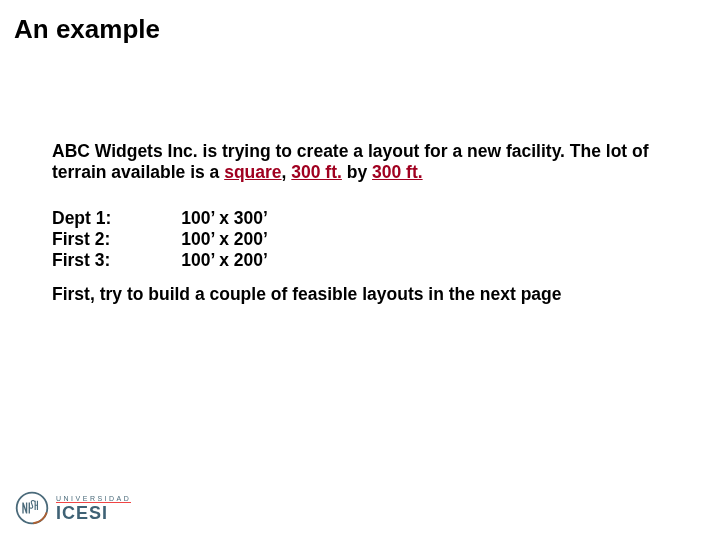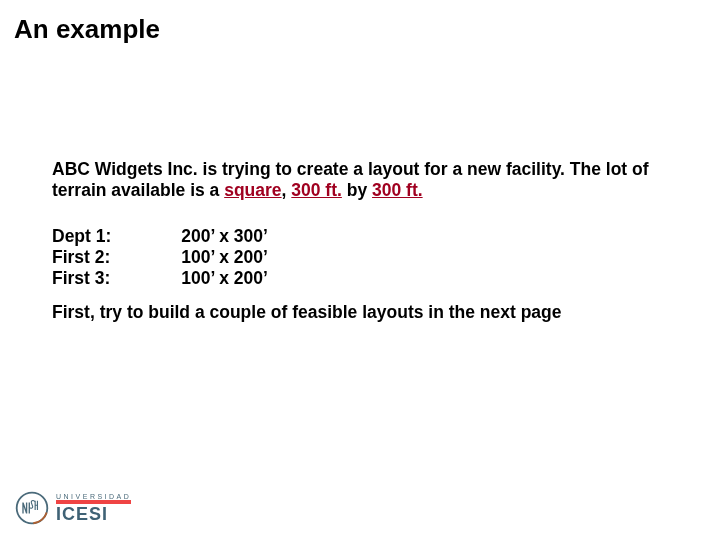--- a/index.html
+++ b/index.html
@@ -23,21 +23,21 @@
     position: absolute;
     left: 14px;
     top: 14px;
     font-size: 26px;
     font-weight: bold;
     color: #000;
   }
   .body {
     position: absolute;
     left: 52px;
-    top: 159px;
+    top: 141px;
     width: 620px;
     font-size: 17.5px;
     font-weight: bold;
     line-height: 1.22;
   }
   .para {
     margin-bottom: 24px;
   }
   .accent {
     color: #a00020;
@@ -82,42 +82,42 @@
     font-size: 7px;
     letter-spacing: 2.5px;
     color: #4a6a7a;
     font-weight: normal;
   }
   .logo-big {
     font-size: 18px;
     font-weight: bold;
     letter-spacing: 1px;
     color: #3f6275;
-    border-top: 4px solid #ef4444;
+    border-top: 1px solid #ef4444;
     padding-top: 1px;
   }
 </style>
 </head>
 <body>
 
 <div class="slide">
 
   <div class="title">An example</div>
 
   <div class="body">
 
     <div class="para">
       <span>ABC Widgets Inc. is trying to create a layout for a new facility. The  lot of terrain available is a </span><span class="accent underline">square</span><span>, </span><span class="accent underline">300 ft.</span><span> by </span><span class="accent underline">300 ft.</span>
     </div>
 
 
     <div class="dept-table">
       <div class="dept-row">
         <span class="dept-cell-label">Dept 1:</span>
-        <span class="dept-cell-dim">200’ x 300’</span>
+        <span class="dept-cell-dim">100’ x 300’</span>
       </div>
       <div class="dept-row">
         <span class="dept-cell-label">First 2:</span>
         <span class="dept-cell-dim">100’ x 200’</span>
       </div>
       <div class="dept-row">
         <span class="dept-cell-label">First 3:</span>
         <span class="dept-cell-dim">100’ x 200’</span>
       </div>
     </div>

